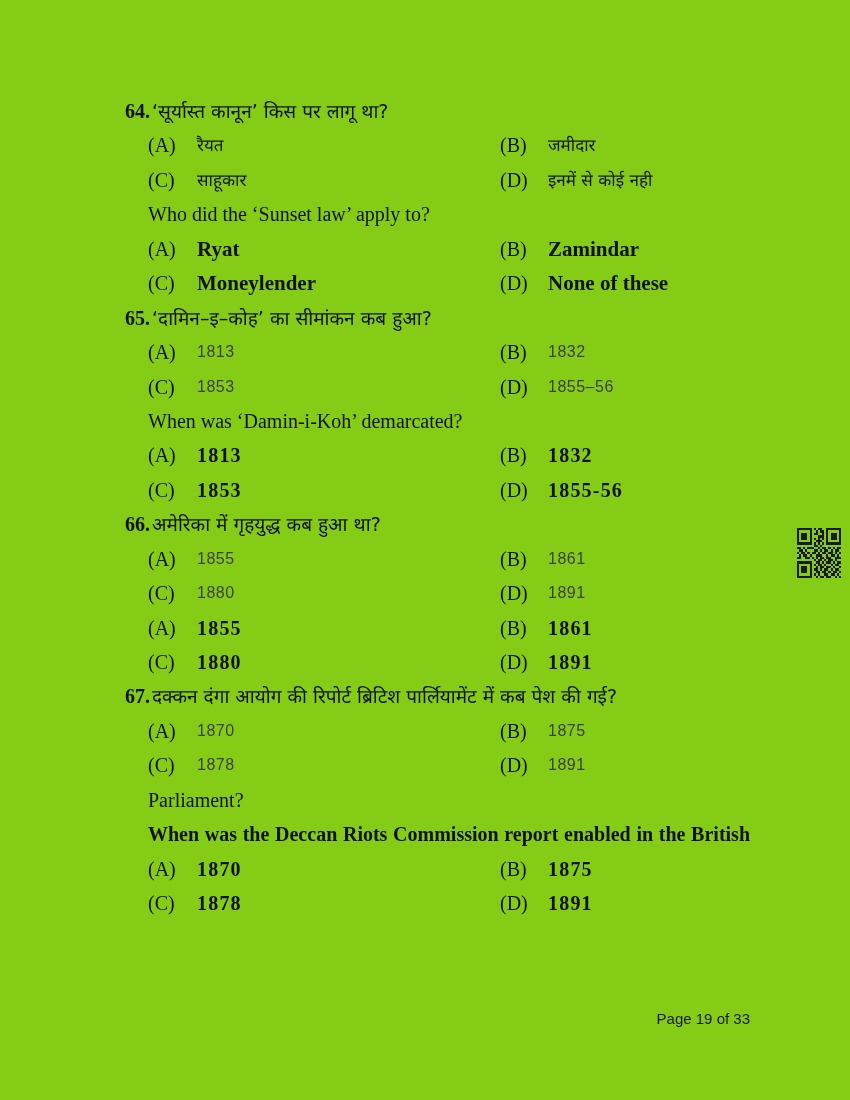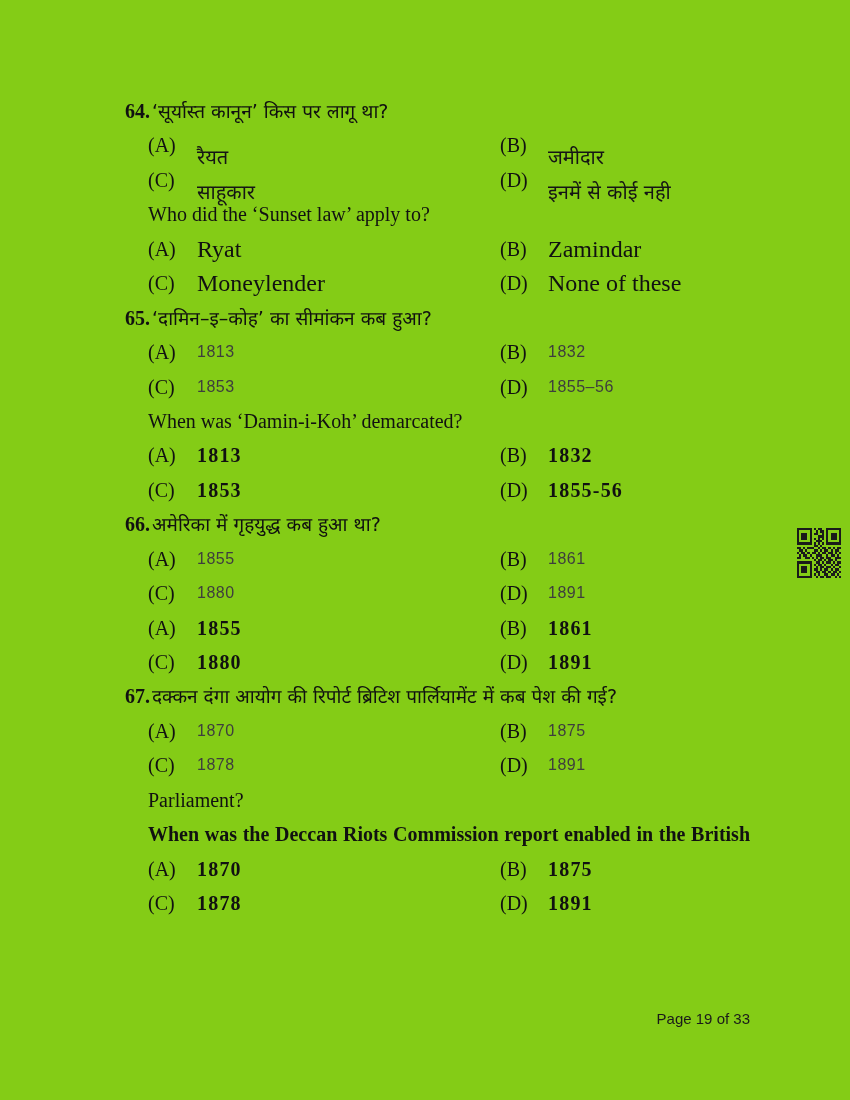--- a/index.html
+++ b/index.html
@@ -7,24 +7,24 @@
         font-family:"Liberation Serif",serif;color:#111;}
   .content{position:absolute;left:125px;top:94px;width:625px;}
   .row{position:relative;height:34.45px;line-height:34.45px;white-space:nowrap;}
   .row span{position:absolute;top:0;line-height:inherit;}
   .qnum{left:0;font-weight:bold;font-size:20px;}
   .qtext{left:27px;}
   .etext{left:23px;font-weight:normal;font-size:20px;}
   .hi{font-family:"DejaVu Sans",sans-serif;font-size:19px;color:#101010;}
   .ol{font-size:20px;font-weight:normal;}
   .p1{left:23px;} .p2{left:72px;} .p3{left:375px;} .p4{left:423px;}
-  .dev{font-family:"DejaVu Sans",sans-serif;font-size:20px;color:#151515;margin-top:12px;}
+  .dev{font-family:"DejaVu Sans",sans-serif;font-size:17px;color:#151515;}
   .num{font-family:"Liberation Sans",sans-serif;font-size:16px;color:#3e3e3e;letter-spacing:0.5px;}
   .en-val{font-weight:bold;font-size:20px;letter-spacing:1.2px;}
-  .en-word{font-weight:normal;font-size:24px;}
+  .en-word{font-weight:bold;font-size:21px;}
   .just{position:absolute;left:23px;right:0;top:0;white-space:normal;text-align:justify;
         text-align-last:justify;font-weight:bold;font-size:20px;}
   .footer{position:absolute;top:1008px;right:100px;font-family:"Liberation Sans",sans-serif;
           font-size:15px;color:#1a1a1a;line-height:22px;}
   .footer .b{font-weight:normal;margin-top:36px;}
   .qr{position:absolute;left:797px;top:528px;width:44px;height:50px;}
   .qr svg{display:block;width:44px;height:50px;}
 </style>
 </head>
 <body>

